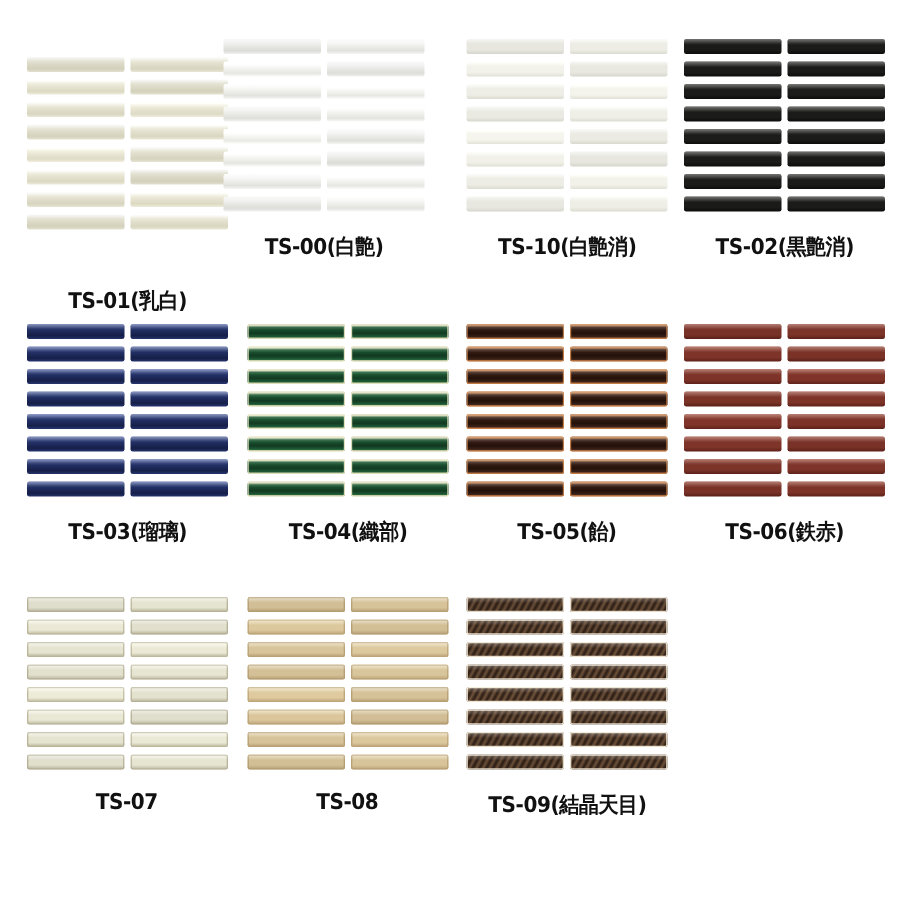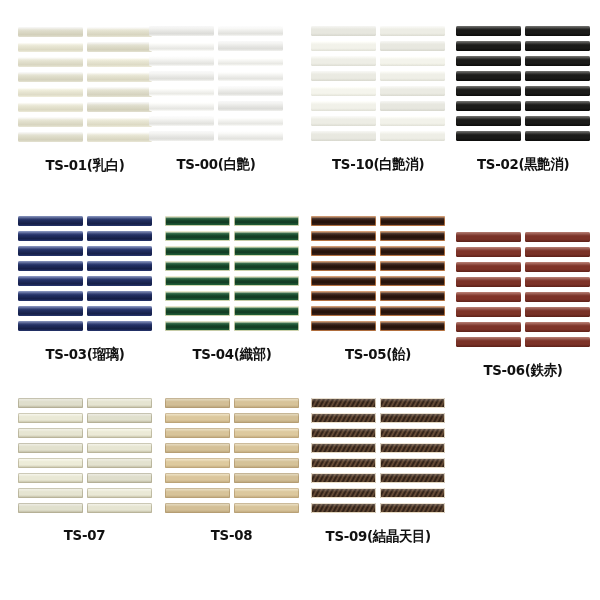--- a/index.html
+++ b/index.html
@@ -67,21 +67,21 @@
     white-space: nowrap;
     text-align: center;
     transform: scaleX(0.92);
   }
 </style>
 </head>
 <body>
 
 <div id="sheet">
     <div class="swatch-row" style="position: absolute; left: 0px; top: 26px;">
-      <div class="swatch-cell" style="position: absolute; left: 18px; top: 1px;">
+      <div class="swatch-cell" style="position: absolute; left: 18px; top: 12px; gap: 24px;">
         <div class="tile-grid">
           <div class="tile" style="background: linear-gradient(rgb(255, 255, 255) 0%, rgb(233, 231, 214) 28%, rgb(216, 213, 192) 78%, rgb(233, 231, 214) 100%); filter: brightness(0.971);"></div>
           <div class="tile" style="background: linear-gradient(rgb(255, 255, 255) 0%, rgb(233, 231, 214) 28%, rgb(216, 213, 192) 78%, rgb(233, 231, 214) 100%); filter: brightness(0.994);"></div>
           <div class="tile" style="background: linear-gradient(rgb(255, 255, 255) 0%, rgb(233, 231, 214) 28%, rgb(216, 213, 192) 78%, rgb(233, 231, 214) 100%); filter: brightness(1.018);"></div>
           <div class="tile" style="background: linear-gradient(rgb(255, 255, 255) 0%, rgb(233, 231, 214) 28%, rgb(216, 213, 192) 78%, rgb(233, 231, 214) 100%); filter: brightness(0.976);"></div>
           <div class="tile" style="background: linear-gradient(rgb(255, 255, 255) 0%, rgb(233, 231, 214) 28%, rgb(216, 213, 192) 78%, rgb(233, 231, 214) 100%); filter: brightness(1);"></div>
           <div class="tile" style="background: linear-gradient(rgb(255, 255, 255) 0%, rgb(233, 231, 214) 28%, rgb(216, 213, 192) 78%, rgb(233, 231, 214) 100%); filter: brightness(1.024);"></div>
           <div class="tile" style="background: linear-gradient(rgb(255, 255, 255) 0%, rgb(233, 231, 214) 28%, rgb(216, 213, 192) 78%, rgb(233, 231, 214) 100%); filter: brightness(0.982);"></div>
           <div class="tile" style="background: linear-gradient(rgb(255, 255, 255) 0%, rgb(233, 231, 214) 28%, rgb(216, 213, 192) 78%, rgb(233, 231, 214) 100%); filter: brightness(1.006);"></div>
           <div class="tile" style="background: linear-gradient(rgb(255, 255, 255) 0%, rgb(233, 231, 214) 28%, rgb(216, 213, 192) 78%, rgb(233, 231, 214) 100%); filter: brightness(1.029);"></div>
@@ -216,21 +216,21 @@
           <div class="tile" style="box-shadow: rgb(192, 122, 68) 0px 0px 0px 0.8px inset; background: linear-gradient(rgb(192, 122, 68) 0%, rgb(192, 122, 68) 9%, rgb(59, 34, 25) 22%, rgb(36, 17, 9) 62%, rgb(59, 34, 25) 86%, rgb(192, 122, 68) 100%); filter: brightness(0.988);"></div>
           <div class="tile" style="box-shadow: rgb(192, 122, 68) 0px 0px 0px 0.8px inset; background: linear-gradient(rgb(192, 122, 68) 0%, rgb(192, 122, 68) 9%, rgb(59, 34, 25) 22%, rgb(36, 17, 9) 62%, rgb(59, 34, 25) 86%, rgb(192, 122, 68) 100%); filter: brightness(1.012);"></div>
           <div class="tile" style="box-shadow: rgb(192, 122, 68) 0px 0px 0px 0.8px inset; background: linear-gradient(rgb(192, 122, 68) 0%, rgb(192, 122, 68) 9%, rgb(59, 34, 25) 22%, rgb(36, 17, 9) 62%, rgb(59, 34, 25) 86%, rgb(192, 122, 68) 100%); filter: brightness(0.971);"></div>
           <div class="tile" style="box-shadow: rgb(192, 122, 68) 0px 0px 0px 0.8px inset; background: linear-gradient(rgb(192, 122, 68) 0%, rgb(192, 122, 68) 9%, rgb(59, 34, 25) 22%, rgb(36, 17, 9) 62%, rgb(59, 34, 25) 86%, rgb(192, 122, 68) 100%); filter: brightness(0.994);"></div>
           <div class="tile" style="box-shadow: rgb(192, 122, 68) 0px 0px 0px 0.8px inset; background: linear-gradient(rgb(192, 122, 68) 0%, rgb(192, 122, 68) 9%, rgb(59, 34, 25) 22%, rgb(36, 17, 9) 62%, rgb(59, 34, 25) 86%, rgb(192, 122, 68) 100%); filter: brightness(1.018);"></div>
           <div class="tile" style="box-shadow: rgb(192, 122, 68) 0px 0px 0px 0.8px inset; background: linear-gradient(rgb(192, 122, 68) 0%, rgb(192, 122, 68) 9%, rgb(59, 34, 25) 22%, rgb(36, 17, 9) 62%, rgb(59, 34, 25) 86%, rgb(192, 122, 68) 100%); filter: brightness(0.976);"></div>
           <div class="tile" style="box-shadow: rgb(192, 122, 68) 0px 0px 0px 0.8px inset; background: linear-gradient(rgb(192, 122, 68) 0%, rgb(192, 122, 68) 9%, rgb(59, 34, 25) 22%, rgb(36, 17, 9) 62%, rgb(59, 34, 25) 86%, rgb(192, 122, 68) 100%); filter: brightness(1);"></div>
         </div>
         <div class="swatch-label" style="margin-top: 14px; color: rgb(17, 17, 17);">TS-05(飴)</div>
       </div>
-      <div class="swatch-cell" style="position: absolute; left: 456px; top: 16px;">
+      <div class="swatch-cell" style="position: absolute; left: 456px; top: 0px;">
         <div class="tile-grid">
           <div class="tile" style="background: linear-gradient(rgb(154, 74, 58) 0%, rgb(125, 51, 40) 30%, rgb(125, 51, 40) 72%, rgb(93, 33, 25) 100%); filter: brightness(0.971);"></div>
           <div class="tile" style="background: linear-gradient(rgb(154, 74, 58) 0%, rgb(125, 51, 40) 30%, rgb(125, 51, 40) 72%, rgb(93, 33, 25) 100%); filter: brightness(0.994);"></div>
           <div class="tile" style="background: linear-gradient(rgb(154, 74, 58) 0%, rgb(125, 51, 40) 30%, rgb(125, 51, 40) 72%, rgb(93, 33, 25) 100%); filter: brightness(1.018);"></div>
           <div class="tile" style="background: linear-gradient(rgb(154, 74, 58) 0%, rgb(125, 51, 40) 30%, rgb(125, 51, 40) 72%, rgb(93, 33, 25) 100%); filter: brightness(0.976);"></div>
           <div class="tile" style="background: linear-gradient(rgb(154, 74, 58) 0%, rgb(125, 51, 40) 30%, rgb(125, 51, 40) 72%, rgb(93, 33, 25) 100%); filter: brightness(1);"></div>
           <div class="tile" style="background: linear-gradient(rgb(154, 74, 58) 0%, rgb(125, 51, 40) 30%, rgb(125, 51, 40) 72%, rgb(93, 33, 25) 100%); filter: brightness(1.024);"></div>
           <div class="tile" style="background: linear-gradient(rgb(154, 74, 58) 0%, rgb(125, 51, 40) 30%, rgb(125, 51, 40) 72%, rgb(93, 33, 25) 100%); filter: brightness(0.982);"></div>
           <div class="tile" style="background: linear-gradient(rgb(154, 74, 58) 0%, rgb(125, 51, 40) 30%, rgb(125, 51, 40) 72%, rgb(93, 33, 25) 100%); filter: brightness(1.006);"></div>
           <div class="tile" style="background: linear-gradient(rgb(154, 74, 58) 0%, rgb(125, 51, 40) 30%, rgb(125, 51, 40) 72%, rgb(93, 33, 25) 100%); filter: brightness(1.029);"></div>

